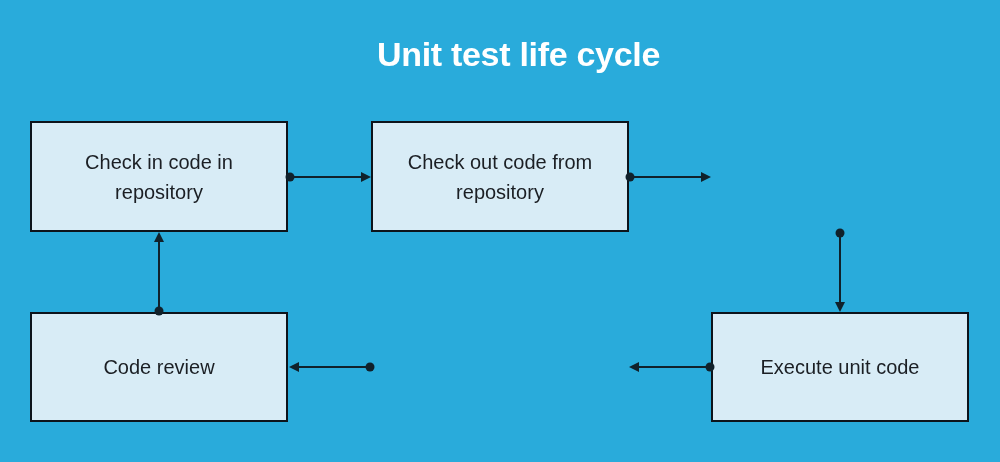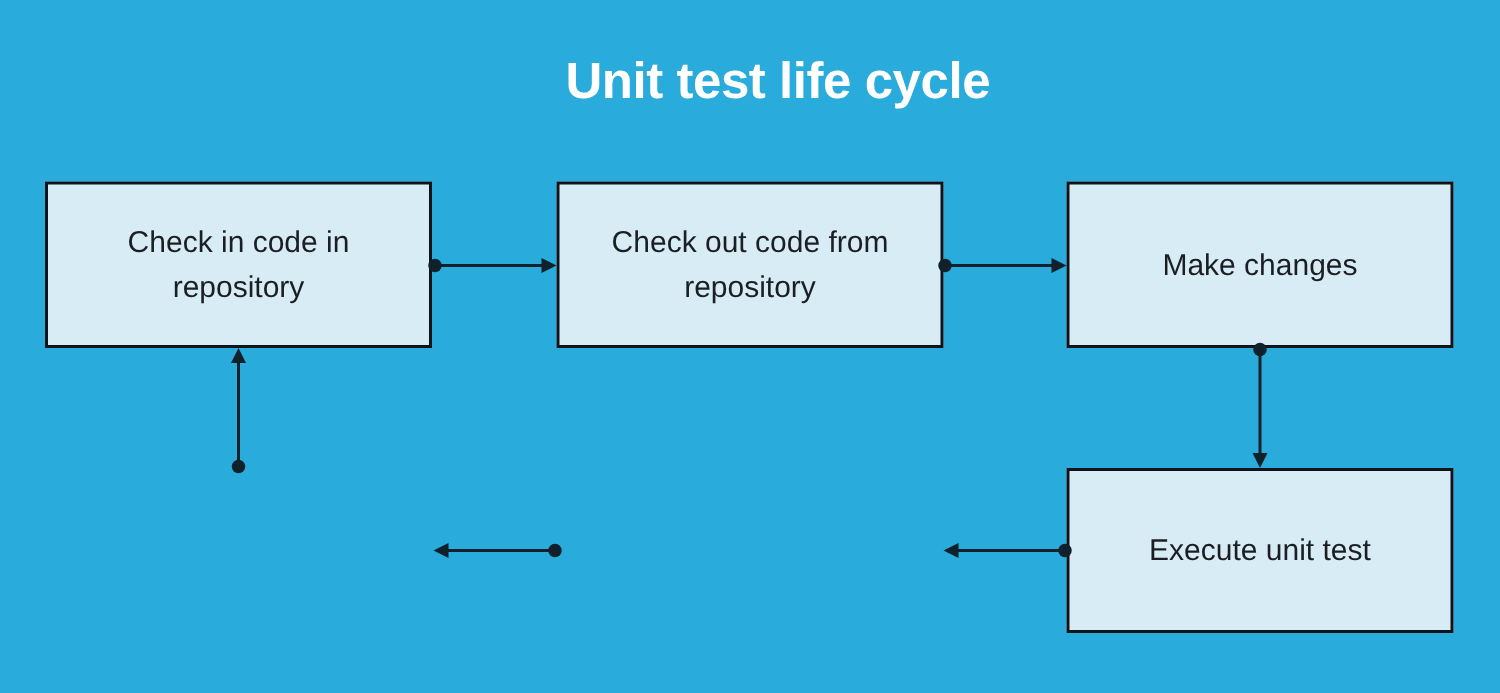--- a/index.html
+++ b/index.html
@@ -67,25 +67,25 @@
 <div class="canvas">
 
   <h1 class="title">Unit test life cycle</h1>
 
   <div class="node n-top n-col1">
     <span>Check in code in repository</span>
   </div>
   <div class="node n-top n-col2">
     <span>Check out code from repository</span>
   </div>
-  <div class="node n-top n-col3">
-    <span>Make changes</span>
+  <div class="node n-bottom n-col1">
+    <span>Code review</span>
   </div>
   <div class="node n-bottom n-col3">
-    <span>Execute unit test</span>
+    <span>Execute unit code</span>
   </div>
 
   <svg class="edges" viewBox="0 0 1000 462" xmlns="http://www.w3.org/2000/svg">
 
     <g>
       <circle class="edge-dot" cx="290" cy="177" r="4.5"></circle>
       <line class="edge-line" x1="290" y1="177" x2="362" y2="177"></line>
       <polygon class="edge-head" points="371,177 361,172 361,182"></polygon>
     </g>
 

